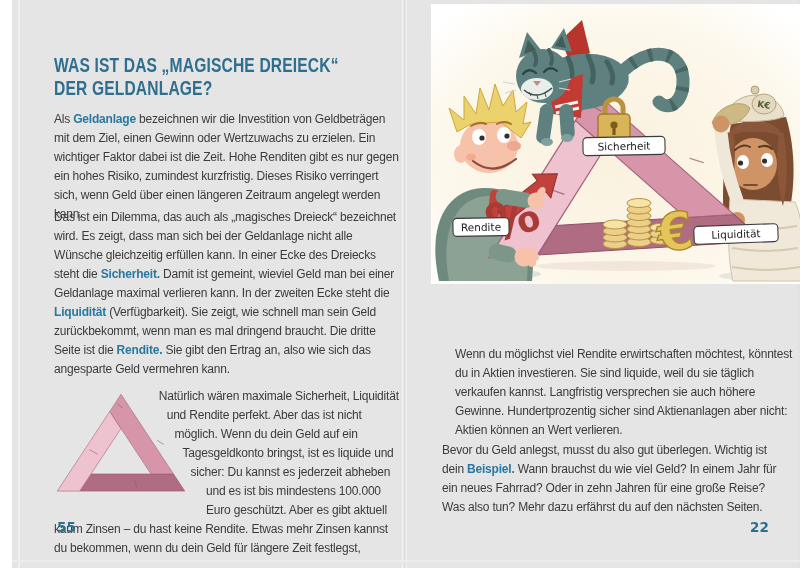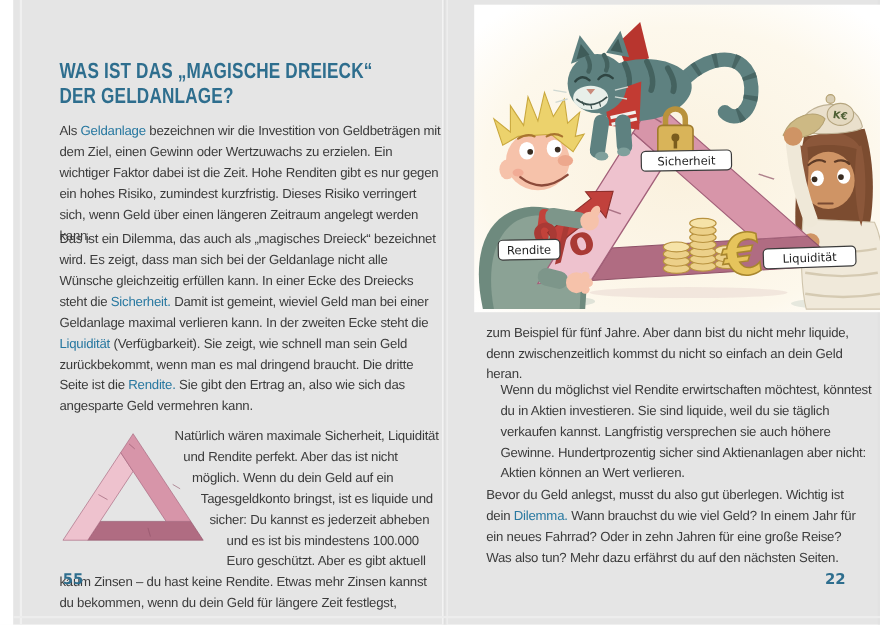--- a/index.html
+++ b/index.html
@@ -15,21 +15,21 @@
 
   .page{position:absolute;top:0;height:568px;background:transparent;}
   .page-left{left:10px;width:380px;}
   .page-right{left:395px;width:392px;}
 
   .title{position:absolute;left:32px;top:54px;color:var(--heading);
          font-weight:700;font-size:20px;line-height:23px;letter-spacing:.2px;
          transform:scaleX(.78);transform-origin:left top;white-space:nowrap;}
   .para{position:absolute;left:32px;width:348px;color:var(--body-text);
         font-size:12px;line-height:19px;letter-spacing:-.2px;}
-  .kw{color:var(--keyword);font-weight:normal;}
+  .kw{color:var(--keyword);font-weight:bold;}
   .pagenum{position:absolute;top:519px;color:var(--heading);
            font-family:"DejaVu Sans",sans-serif;font-weight:bold;font-size:13.5px;}
 
   .pz-float{float:left;width:150px;height:112px;margin:2px 10px 2px -8px;
             shape-outside:polygon(58% 0%,86% 88%,100% 100%,0% 100%,0% 0%);
             shape-margin:8px;}
   .pzL{fill:var(--pink-light);stroke:#a3617a;stroke-width:.8;}
   .pzM{fill:var(--pink-mid);stroke:#a3617a;stroke-width:.8;}
   .pzD{fill:var(--pink-dark);stroke:#8f5268;stroke-width:.8;}
   .crack{stroke:#8f5268;stroke-width:1.1;fill:none;opacity:.7;}
@@ -221,19 +221,18 @@
       <g transform="rotate(-1 50 223)">
         <rect class="labelbox" x="22" y="214" width="56" height="18" rx="4"></rect>
         <text class="handlabel" x="50" y="227" text-anchor="middle">Rendite</text>
       </g>
       <g transform="rotate(-2 305 230)">
         <rect class="labelbox" x="263" y="221" width="84" height="18" rx="4"></rect>
         <text class="handlabel" x="305" y="234" text-anchor="middle">Liquidität</text>
       </g>
     </svg>
 
-    <div class="para" style="left:35px;top:293px"><span>zum Beispiel für fünf Jahre. Aber dann bist du nicht mehr liquide, denn zwischenzeitlich kommst du nicht so einfach an dein Geld heran.</span></div>
     <div class="para" style="left:48px;top:345px"><span>Wenn du möglichst viel Rendite erwirtschaften möchtest, könntest du in Aktien investieren. Sie sind liquide, weil du sie täglich verkaufen kannst. Langfristig versprechen sie auch höhere Gewinne. Hundertprozentig sicher sind Aktienanlagen aber nicht: Aktien können an Wert verlieren.</span></div>
-    <div class="para" style="left:35px;top:441px"><span>Bevor du Geld anlegst, musst du also gut überlegen. Wichtig ist dein </span><span class="kw">Dilemma.</span><span> Wann brauchst du wie viel Geld? In einem Jahr für ein neues Fahrrad? Oder in zehn Jahren für eine große Reise? Was also tun? Mehr dazu erfährst du auf den nächsten Seiten.</span></div>
+    <div class="para" style="left:35px;top:441px"><span>Bevor du Geld anlegst, musst du also gut überlegen. Wichtig ist dein </span><span class="kw">Beispiel.</span><span> Wann brauchst du wie viel Geld? In einem Jahr für ein neues Fahrrad? Oder in zehn Jahren für eine große Reise? Was also tun? Mehr dazu erfährst du auf den nächsten Seiten.</span></div>
 
     <div class="pagenum" style="left:343px">22</div>
   </div>
 </div>
 
 </body></html>

